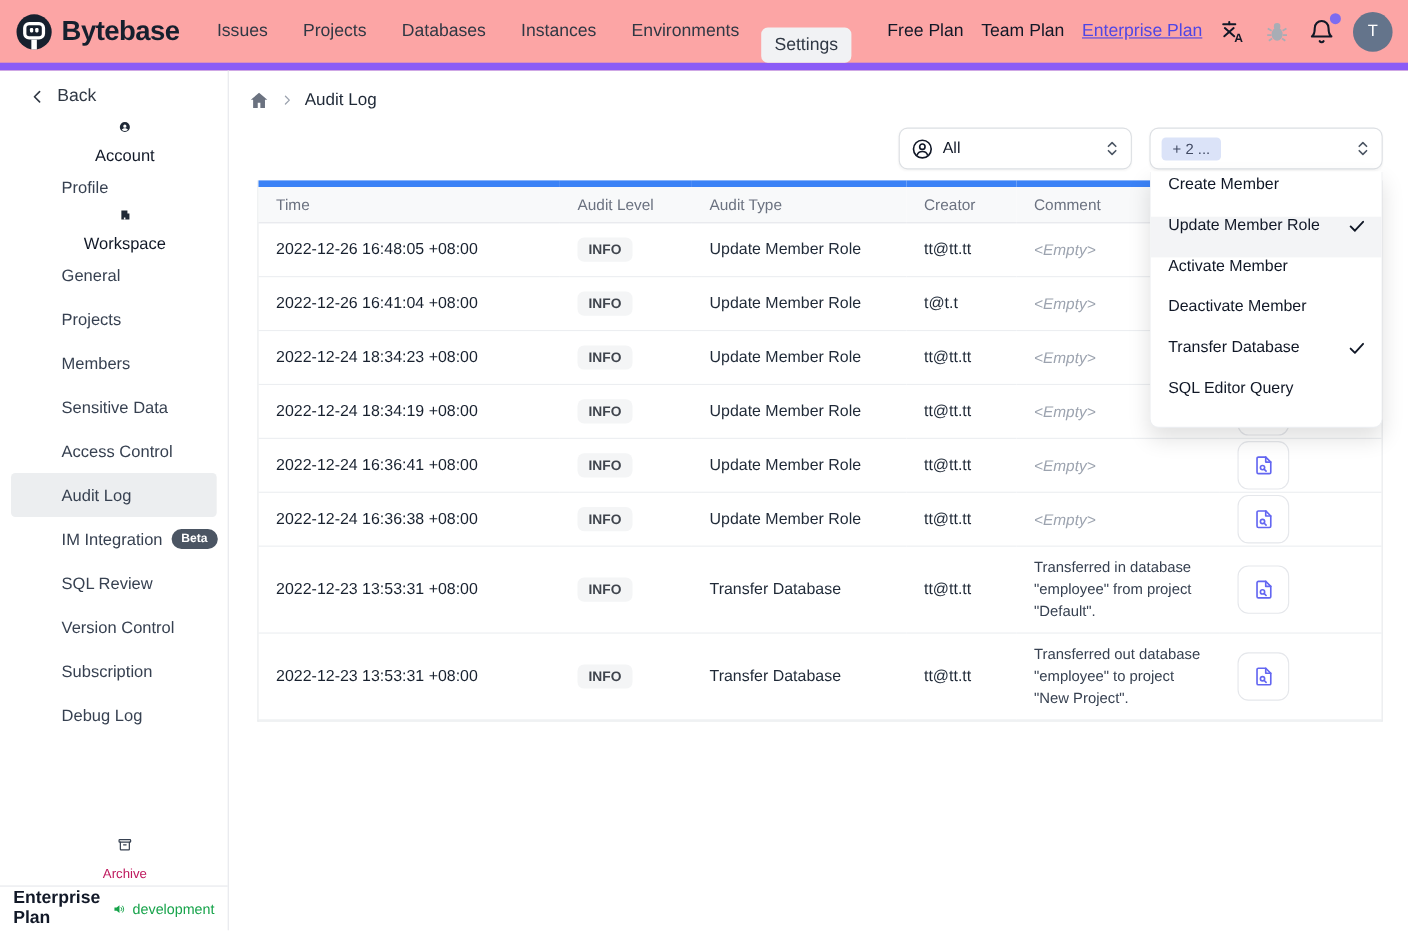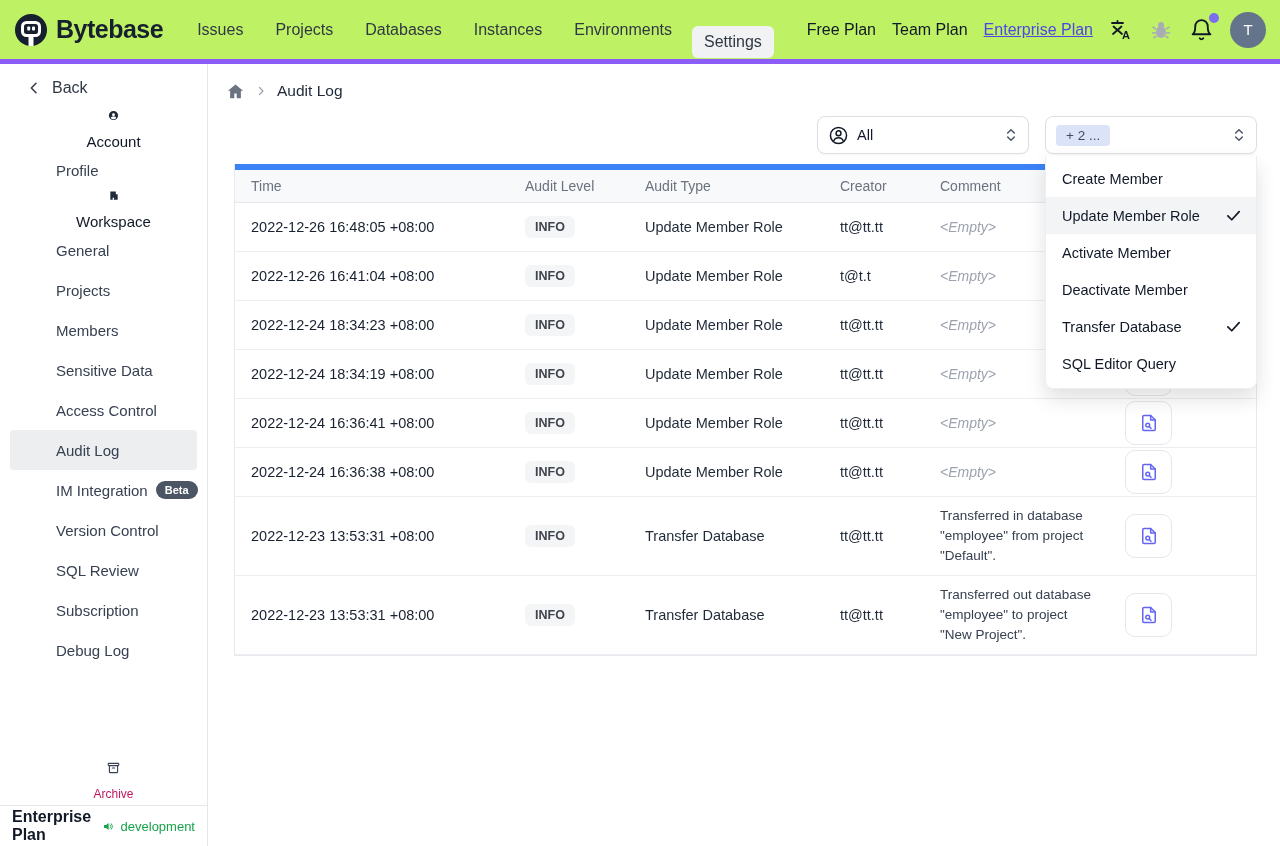--- a/index.html
+++ b/index.html
@@ -1,21 +1,21 @@
 <!DOCTYPE html>
 <html><head>
 <meta charset="utf-8">
 <style>
   * { margin:0; padding:0; box-sizing:border-box; }
   html,body { width:1280px; height:846px; overflow:hidden; background:#fff;
               font-family:"Liberation Sans", sans-serif; color:#1f2937; }
 
   
   .navbar { height:64px; display:flex; align-items:center; padding:0 14px;
-            border-bottom:5px solid #8b5cf6; background:#bef264;text-align:right; }
+            border-bottom:7px solid #8b5cf6; background:#fca5a5;text-align:right; }
   .brand { display:flex; align-items:center; gap:8px; cursor:pointer; }
   .brand-name { font-size:25px; font-weight:700; color:#16202e; letter-spacing:-0.5px; }
   .nav-links { display:flex; align-items:center; gap:8px; margin-left:22px; }
   .nav-link { font-size:16px; color:#303844; padding:7px 12px; border-radius:6px; cursor:pointer; }
   .nav-link.active { background:#f1f2f4;margin-top:24px; }
   .nav-right { margin-left:auto; display:flex; align-items:center; gap:16px; }
   .plan-label { font-size:16px; color:#111827; cursor:pointer; }
   .plan-link { font-size:16px; color:#4f46e5; text-decoration:underline; cursor:pointer; }
   .icon-btn { position:relative; display:flex; align-items:center; cursor:pointer; }
   .bell-dot { position:absolute; top:-4px; right:-5px; width:10px; height:10px;
@@ -75,21 +75,21 @@
                 font-weight:600; border-radius:6px; padding:4px 10px; }
   .empty-comment { font-style:italic; color:#9ca3af; font-size:14px; }
   .comment-text { font-size:13.5px; color:#374151; line-height:20px; }
   .doc-btn { width:47px; height:44px; border:1px solid #e5e7eb; background:#fff; border-radius:10px;
              display:flex; align-items:center; justify-content:center; cursor:pointer; }
 
   
   .type-menu { position:absolute; top:92px; right:23px; width:212px; background:#fff; z-index:50;
                border-radius:0 0 8px 8px; border:1px solid #eceef1; border-top:none;
                box-shadow:0 10px 20px rgba(0,0,0,0.12); padding:4px 0 6px; }
-  .menu-item { height:37px; display:flex; align-items:center; padding:0 14px 0 16px;
+  .menu-item { height:37px; display:flex; align-items:flex-start; padding:0 14px 0 16px;
                font-size:14.5px; color:#111827; cursor:pointer; }
   .menu-item.highlight { background:#f3f4f6; }
   .menu-item .mi-label { flex:1; }
 
   svg { display:block; }
 </style>
 </head>
 <body>
 
 <div class="navbar">
@@ -195,24 +195,24 @@
           <span>Access Control</span>
         </div>
       <div class="side-item active">
           <span>Audit Log</span>
         </div>
       <div class="side-item">
         <span>IM Integration</span>
         <span class="beta-badge">Beta</span>
       </div>
       <div class="side-item">
+          <span>SQL Review</span>
+        </div>
+      <div class="side-item">
           <span>Version Control</span>
-        </div>
-      <div class="side-item">
-          <span>SQL Review</span>
         </div>
       <div class="side-item">
           <span>Subscription</span>
         </div>
       <div class="side-item">
           <span>Debug Log</span>
         </div>
     </div>
 
     <div class="side-spacer"></div>

